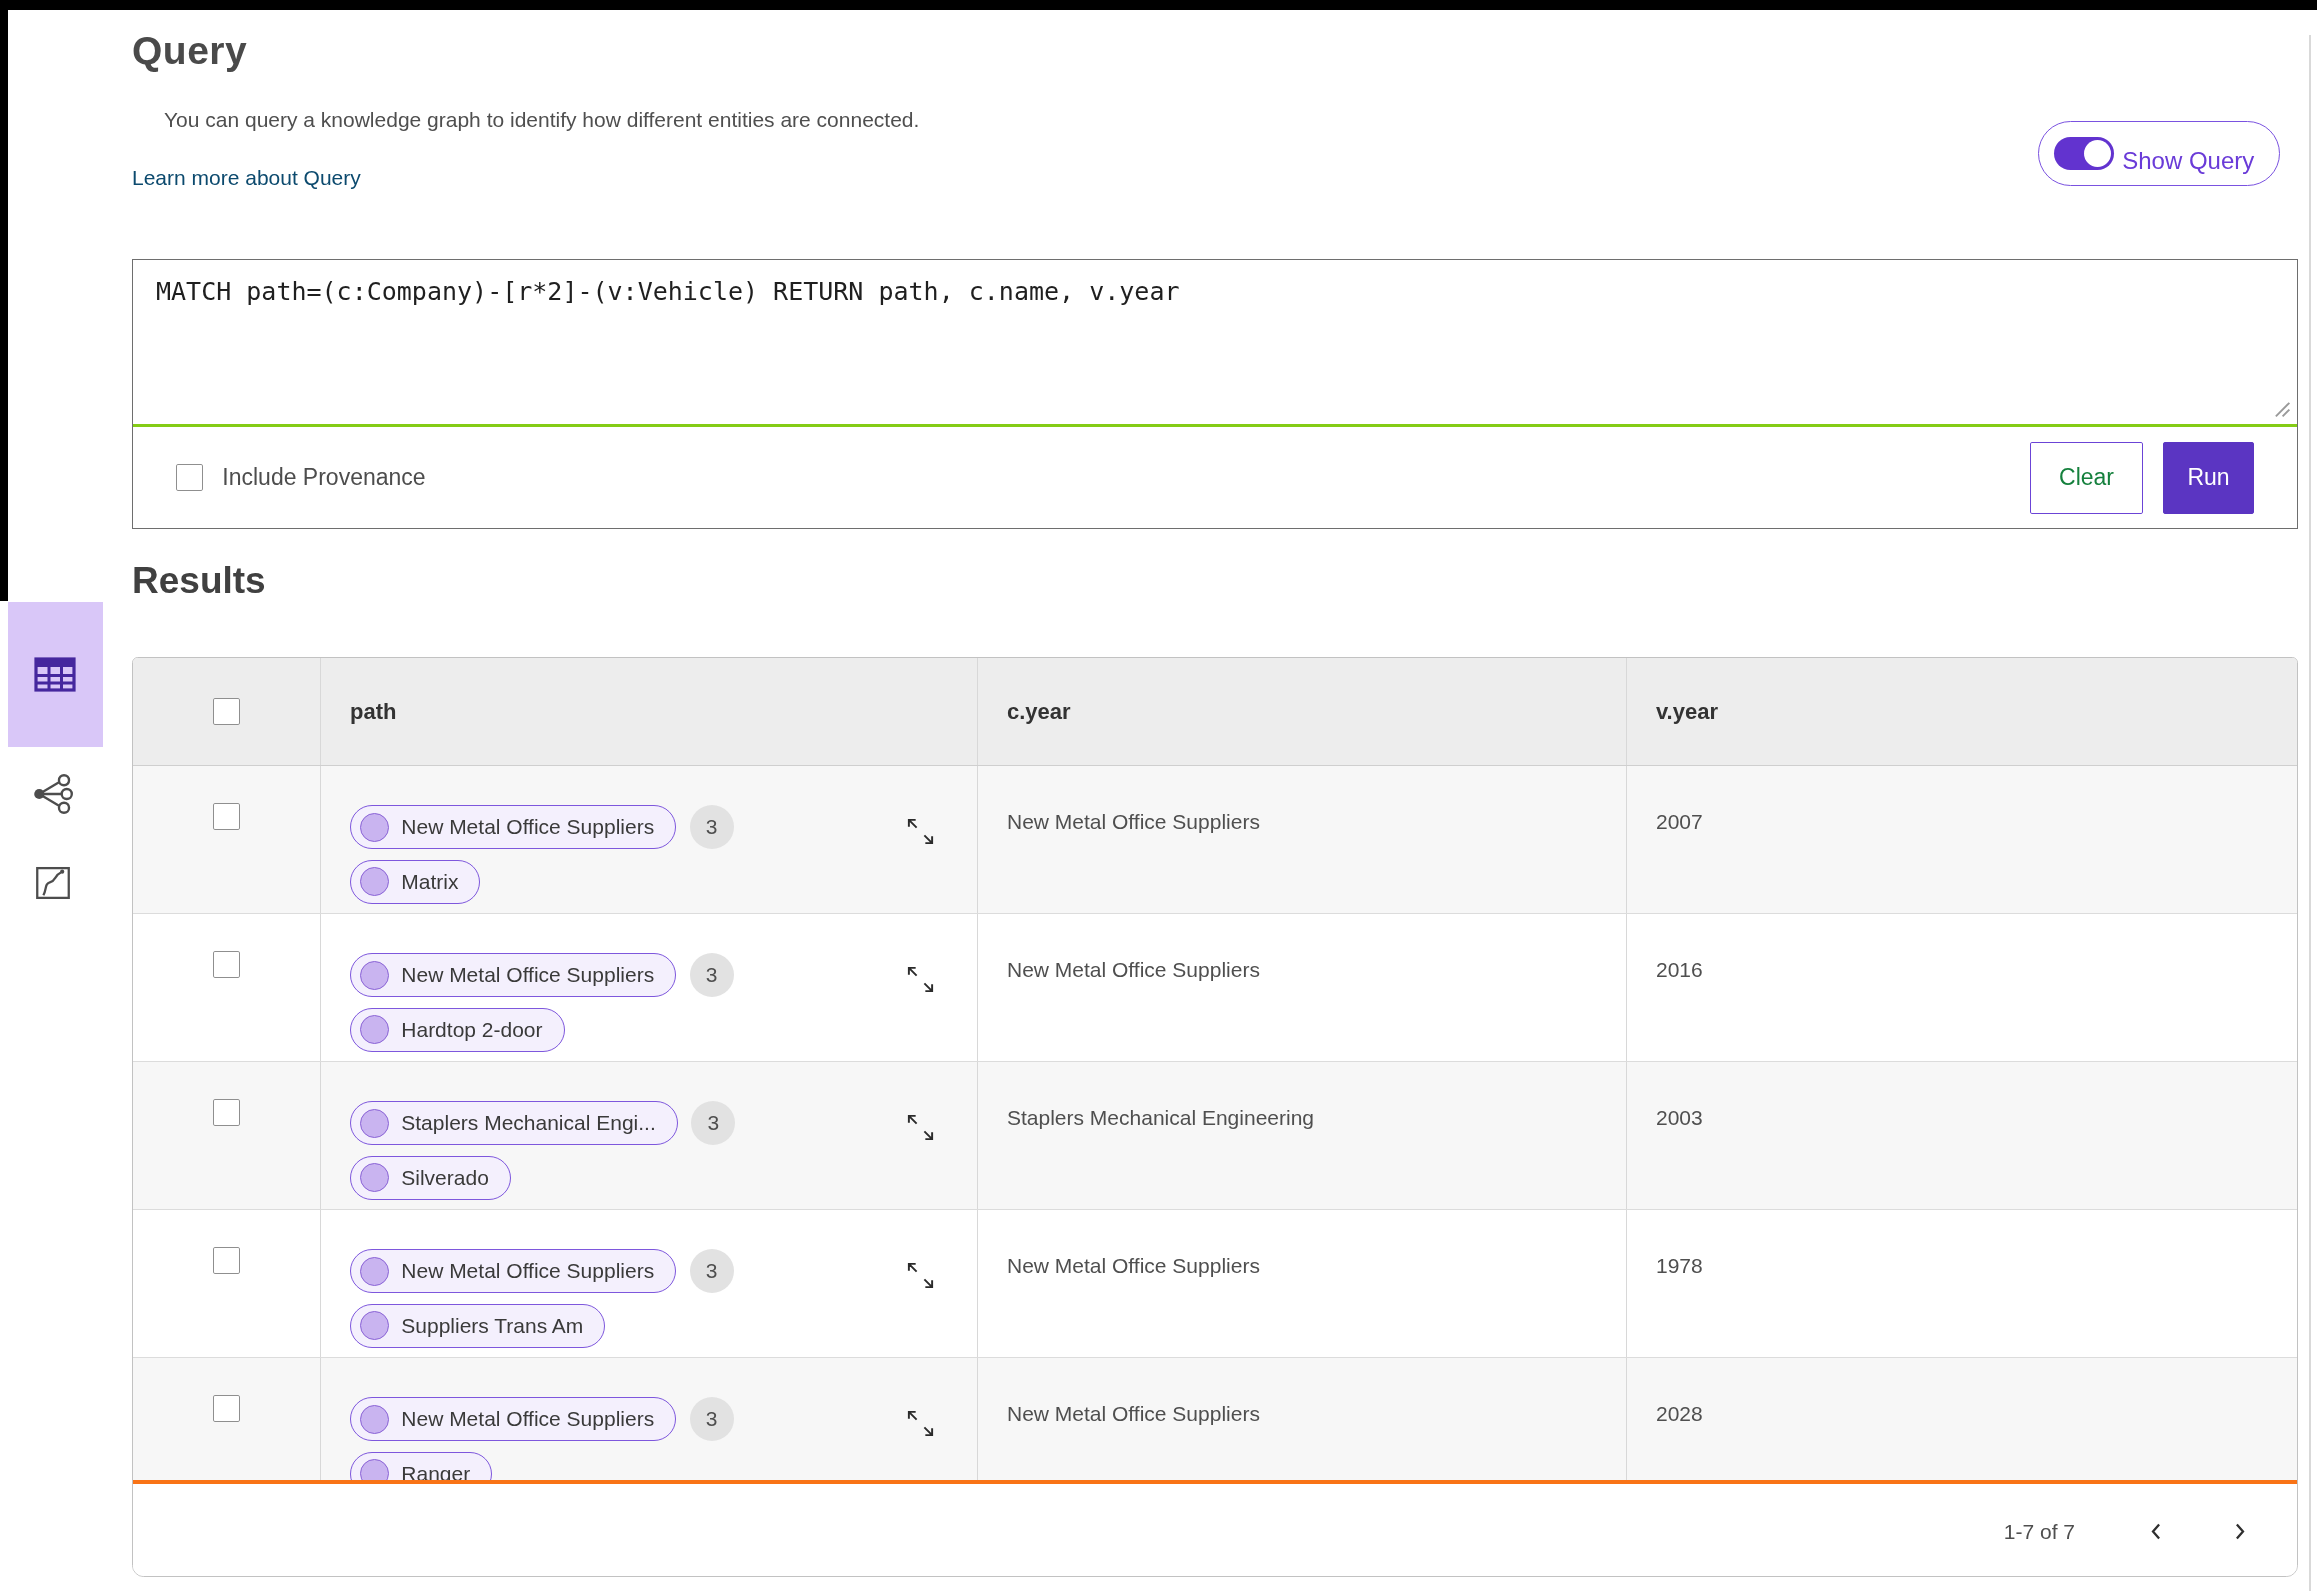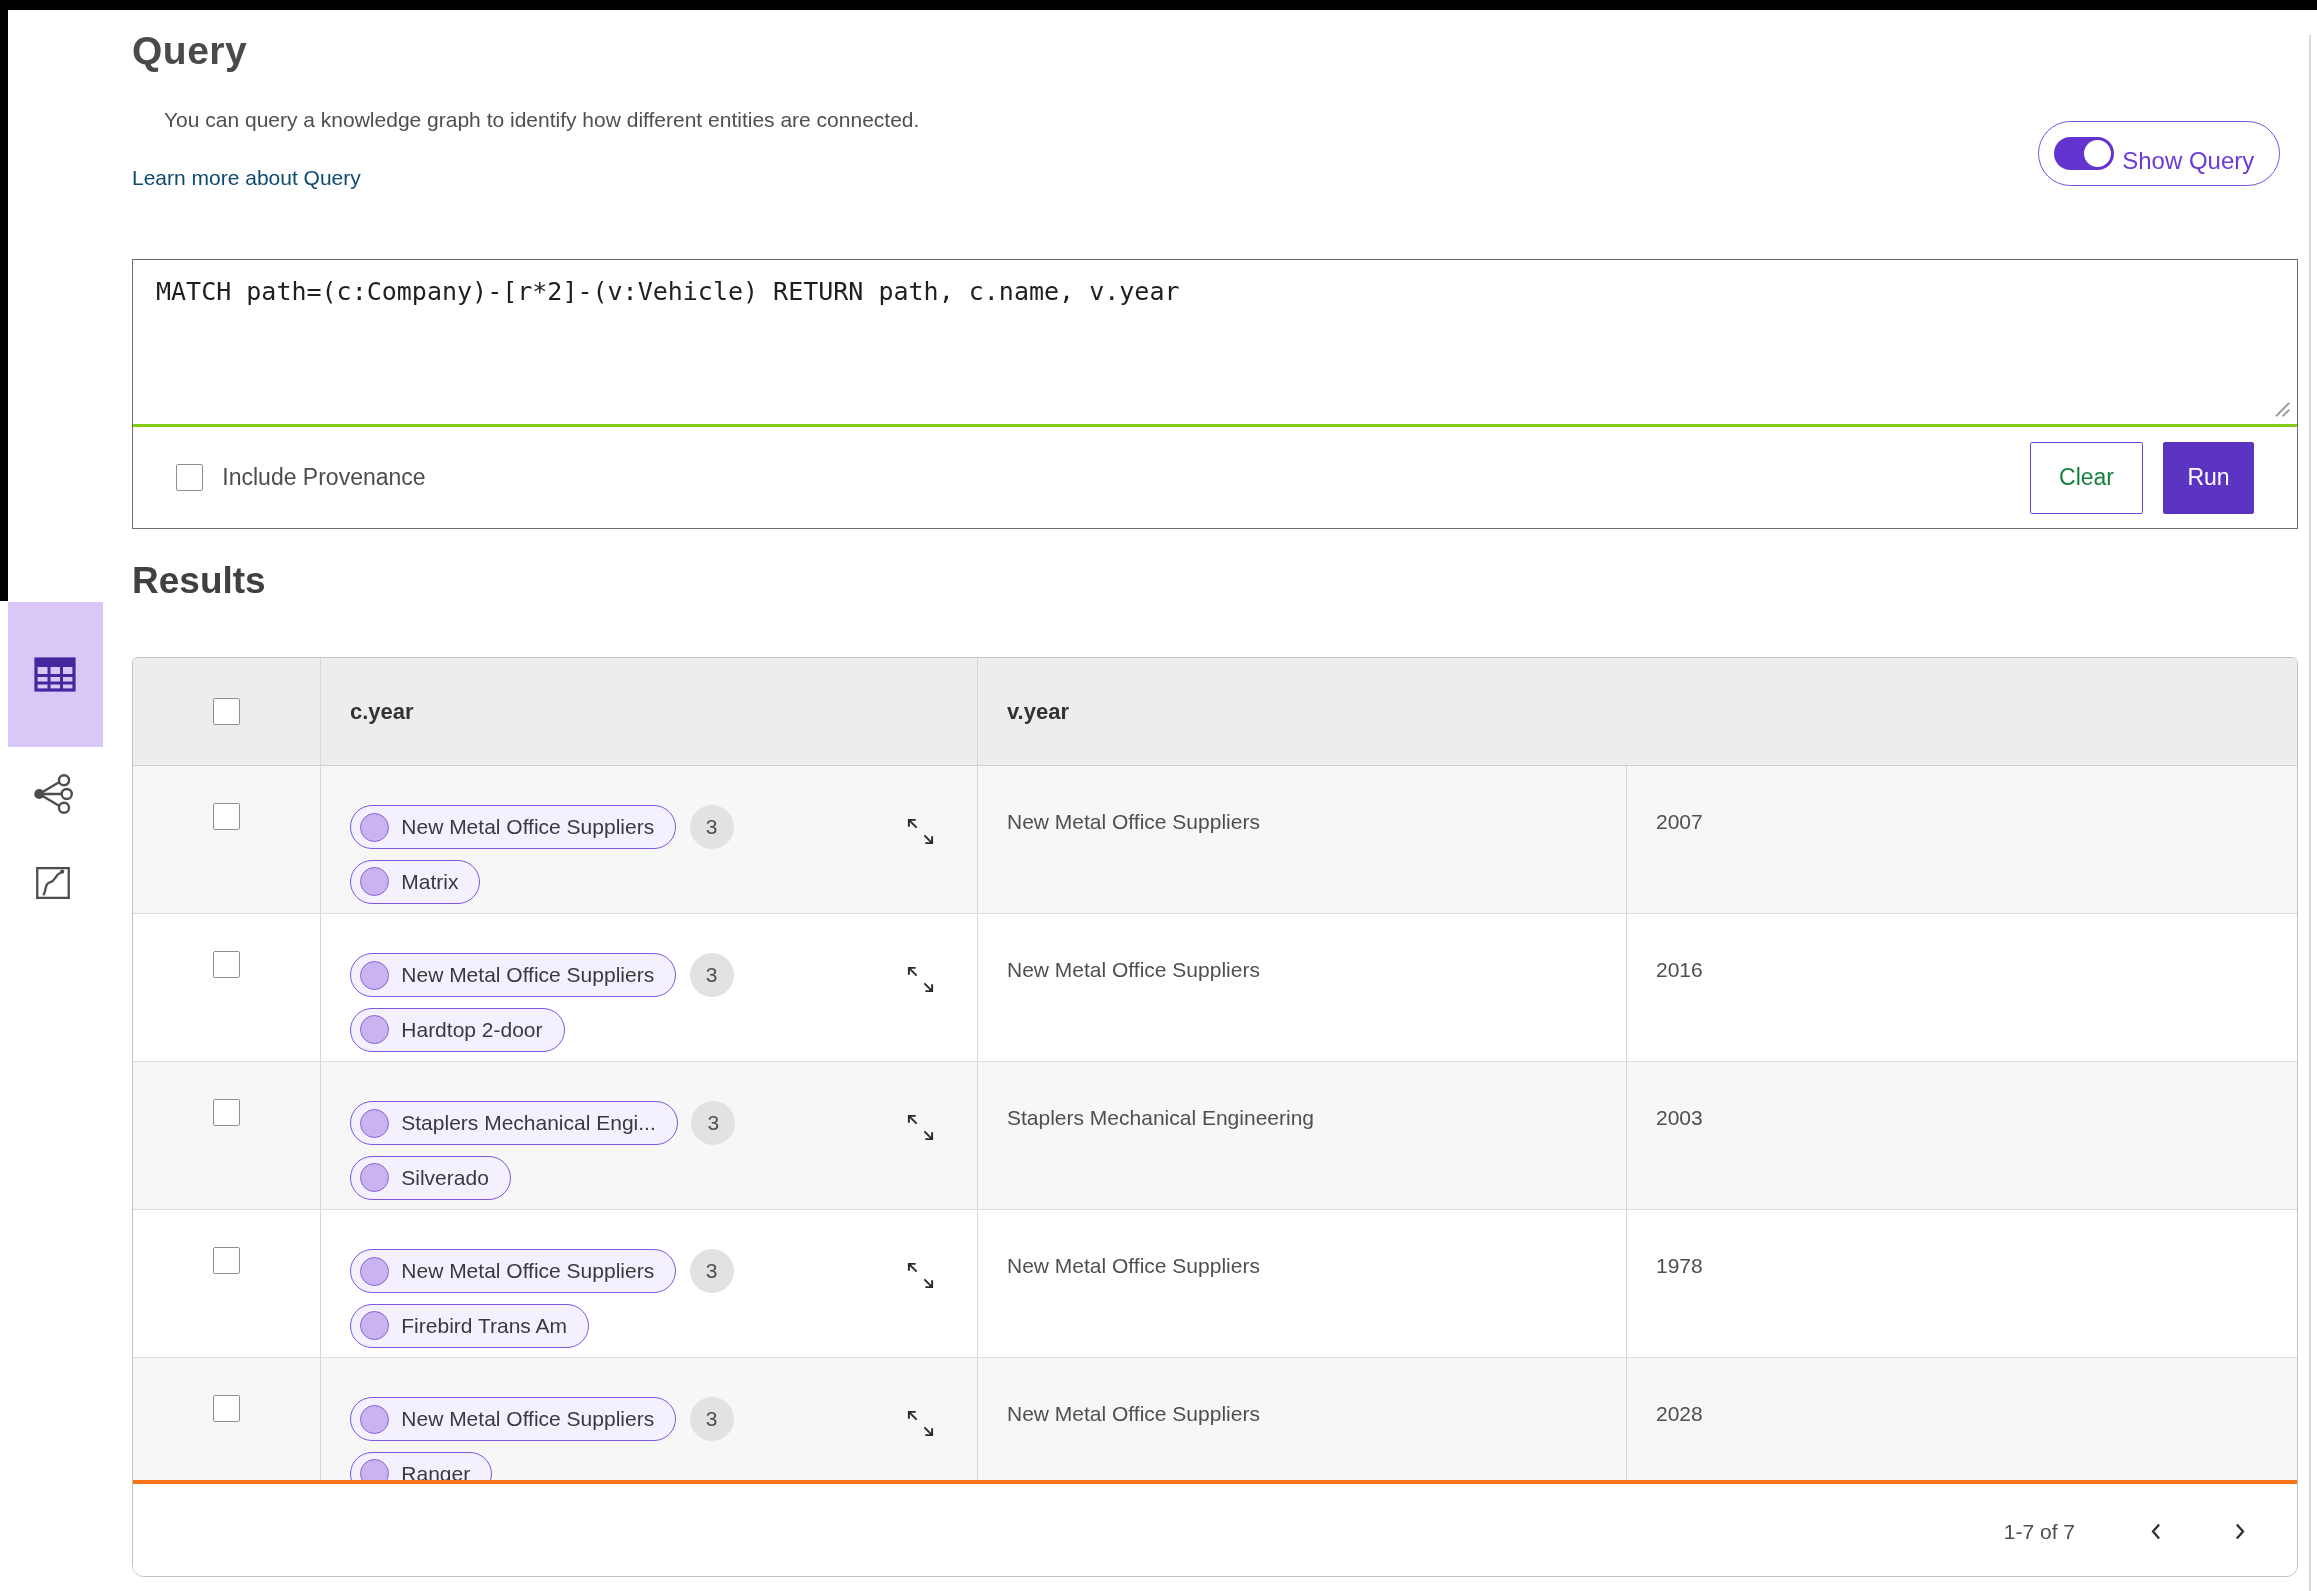--- a/index.html
+++ b/index.html
@@ -135,20 +135,21 @@
     <circle cx="34.5" cy="11" r="2.4" fill="#4d4d4d"></circle>
   </svg>
 </div>
 
 <div class="abs results-table">
 
   <div class="grid-row thead">
     <div class="th th-check">
         <span class="chk"></span>
       </div>
+    <div class="th cdiv">path</div>
     <div class="th cdiv">c.year</div>
     <div class="th cdiv">v.year</div>
   </div>
 
   <div class="grid-row trow odd">
     <div class="cell-check">
         <span class="chk"></span>
       </div>
     <div class="cell-path cdiv">
       <div class="pill-line">
@@ -232,21 +233,21 @@
       <div class="pill-line">
         <span class="pill">
             <span class="node-dot"></span>
             <span class="pill-label">New Metal Office Suppliers</span>
           </span>
         <span class="badge">3</span>
       </div>
       <div class="second-pill">
         <span class="pill">
             <span class="node-dot"></span>
-            <span class="pill-label">Firebird Trans Am</span>
+            <span class="pill-label">Suppliers Trans Am</span>
           </span>
       </div>
       <svg class="expand-btn" viewBox="0 0 32 32">
         <path d="M12 12 L4 4 M4 11 V4 H11 M20 20 L28 28 M28 21 V28 H21" stroke="#2b2b2b" stroke-width="2" fill="none"></path>
       </svg>
     </div>
     <div class="cell-text cdiv">New Metal Office Suppliers</div>
     <div class="cell-text cdiv">1978</div>
   </div>
 

